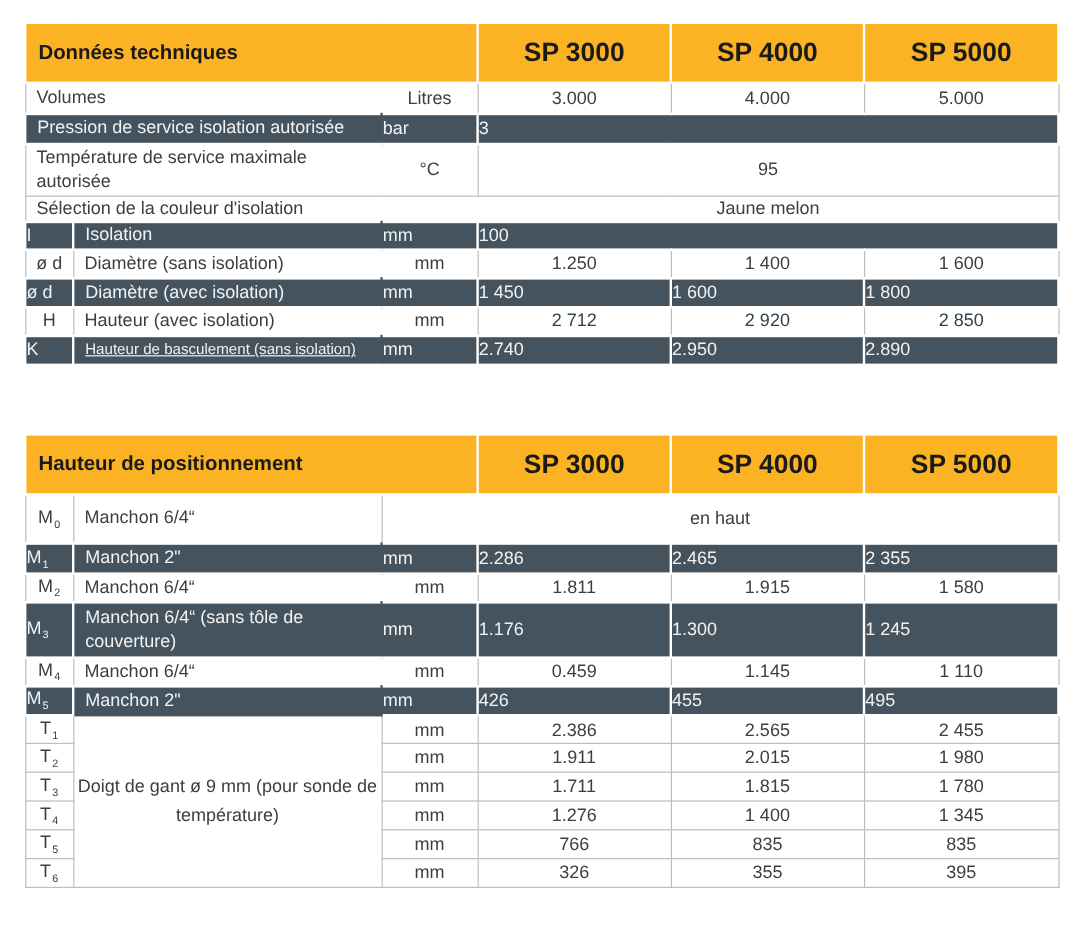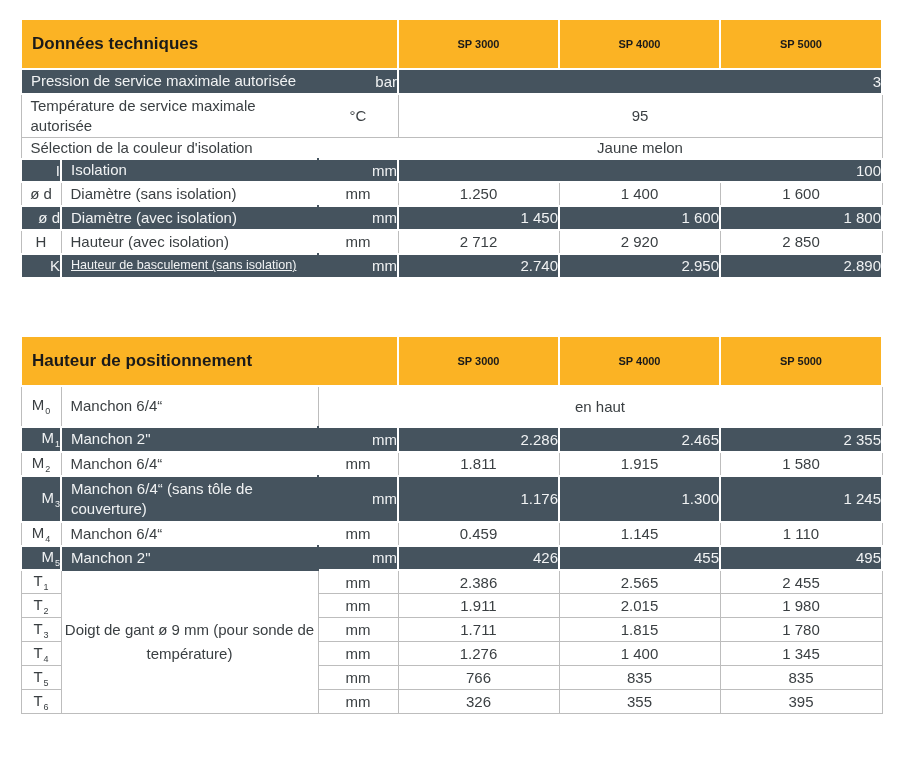--- a/index.html
+++ b/index.html
@@ -30,36 +30,36 @@
     color:#1a1a1a;
     font-size:17px;
     font-weight:bold;
     text-align:center;
     padding:0;
   }
   tr.head th.title{
     text-align:left;
     padding-left:10px;
   }
-  tr.head th.colh{font-size:11px;}
+  tr.head th.colh{font-size:22px;}
 
   
   tr.light td{
     background:#ffffff;
     border:1px solid #bdbdbd;
     color:#3a3f42;
     text-align:center;
     padding:0;
   }
   
   tr.dark td{
     background:#45535E;
     border:2px solid #ffffff;
     color:#f0f2f3;
-    text-align:right;
+    text-align:left;
     padding:0;
   }
   td.label{
     text-align:left !important;
     padding-left:9px !important;
     line-height:1.35;
   }
   
   tr.light td.label{border-right-color:#ffffff;}
   tr.dark td.label{border-right-color:#45535E;}
@@ -98,23 +98,30 @@
         <col class="c-val-last">
     </colgroup>
     <tbody>
         <tr class="head" style="height:50px">
       <th class="title" colspan="3">Données techniques</th>
       <th class="colh">SP 3000</th>
       <th class="colh">SP 4000</th>
       <th class="colh">SP 5000</th>
     </tr>
 
+    <tr class="light" style="height:26px">
+      <td class="label" colspan="2">Volumes</td>
+      <td>Litres</td>
+      <td>3.000</td>
+      <td>4.000</td>
+      <td>5.000</td>
+    </tr>
 
     <tr class="dark" style="height:25px">
-      <td class="label" colspan="2">Pression de service maximale autorisée</td>
+      <td class="label" colspan="2">Pression de service isolation autorisée</td>
       <td>bar</td>
       <td colspan="3">3</td>
     </tr>
 
     <tr class="light" style="height:43px">
       <td class="label" colspan="2">Température de service maximale autorisée</td>
       <td>°C</td>
       <td colspan="3">95</td>
     </tr>
 

